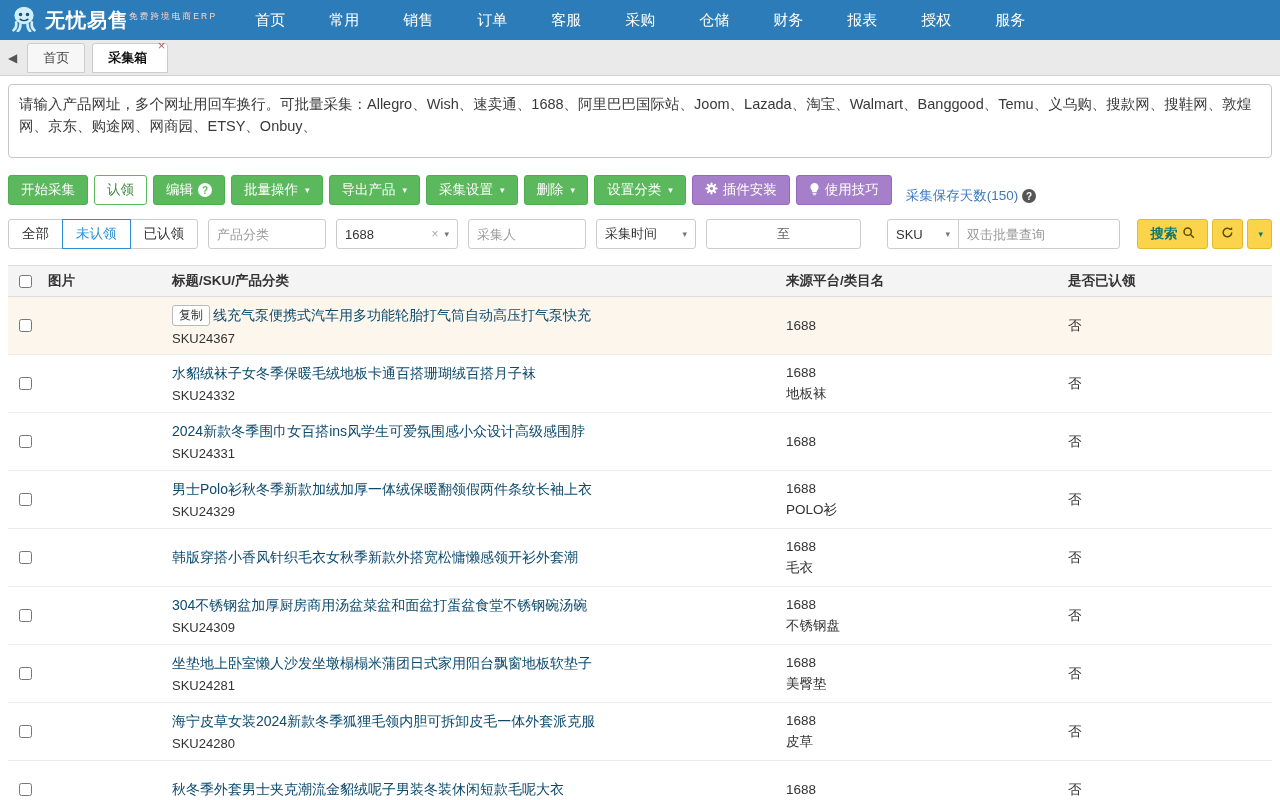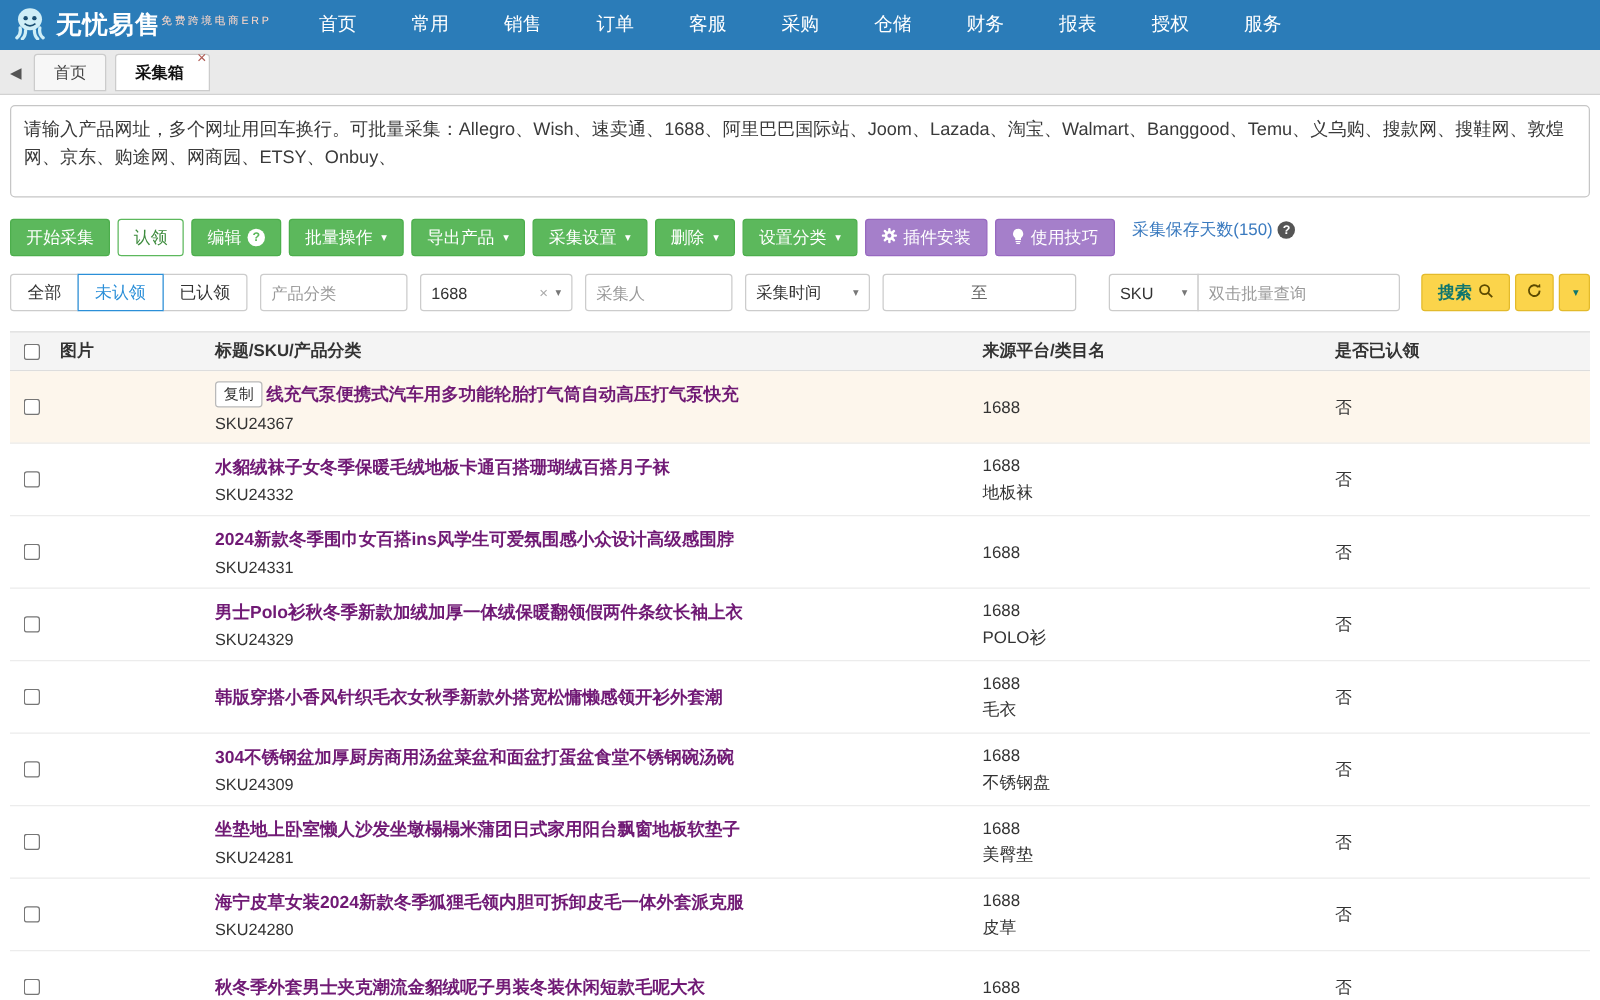--- a/index.html
+++ b/index.html
@@ -25,21 +25,21 @@
   .tab-close { position: absolute; top: -6px; right: 2px; font-size: 13px; color: #b05c55;
     font-weight: normal; cursor: pointer; }
 
   
   .collect-area { display: block; margin: 8px; width: 1264px; height: 74px; resize: none;
     border: 1px solid #c6c6c6; border-radius: 4px; padding: 8px 10px; font-size: 14.5px;
     color: #333; font-family: inherit; line-height: 1.55; }
   .collect-area::placeholder { color: #3a3a3a; opacity: 1; }
 
   
-  .toolbar { display: flex; align-items: flex-start; gap: 6px; margin: 17px 8px 0 8px; }
+  .toolbar { display: flex; align-items: flex-end; gap: 6px; margin: 17px 8px 0 8px; }
   .btn { height: 30px; display: inline-flex; align-items: center; gap: 5px; padding: 0 12px;
     border-radius: 3px; font-size: 13.5px; cursor: pointer; border: 1px solid transparent;
     font-family: inherit; white-space: nowrap; }
   .btn-green { background: #5cb85c; border-color: #4cae4c; color: #fff; }
   .btn-outline { background: #fff; border-color: #5cb85c; color: #3d8b3d; }
   .btn-purple { background: #a57fca; border-color: #9768c0; color: #fff; }
   .caret { font-size: 9px; margin-left: 2px; }
   .qmark { width: 14px; height: 14px; border-radius: 50%; background: #fff; color: #5cb85c;
     font-size: 10px; font-weight: bold; display: inline-flex; align-items: center; justify-content: center; }
   .qmark.dark { background: #555; color: #fff; }
@@ -84,22 +84,22 @@
   .col-img { width: 124px; padding-left: 6px; flex-shrink: 0; }
   .col-title { width: 614px; padding-left: 6px; flex-shrink: 0; display: flex;
     flex-direction: column; justify-content: center; gap: 5px; }
   .col-platform { width: 282px; padding-left: 6px; flex-shrink: 0; display: flex;
     flex-direction: column; justify-content: center; gap: 5px; }
   .col-claimed { flex: 1; padding-left: 6px; }
   .thumb { width: 48px; height: 48px; border-radius: 2px; position: relative; background: #ccc; }
   .thumb::after { content: ""; position: absolute; inset: 0; border-radius: inherit;
     background: linear-gradient(145deg, rgba(255,255,255,.35), rgba(0,0,0,.12)); }
   .title-line { display: flex; align-items: center; gap: 3px; }
-  .title-link { color: #701a75; font-size: 14px; text-decoration: none; cursor: pointer;
-    white-space: nowrap; overflow: hidden; text-overflow: ellipsis; font-weight: bold; }
+  .title-link { color: #0c4a6e; font-size: 14px; text-decoration: none; cursor: pointer;
+    white-space: nowrap; overflow: hidden; text-overflow: ellipsis; }
   .sku { font-size: 13px; color: #333; }
   .copy-btn { display: none; font-size: 12px; padding: 1px 6px; background: #fff;
     border: 1px solid #b9b9b9; border-radius: 3px; color: #333; cursor: pointer;
     font-family: inherit; flex-shrink: 0; }
   .copy-btn.show { display: inline-block; }
 </style>
 </head>
 <body>
 
 <div class="topnav">

